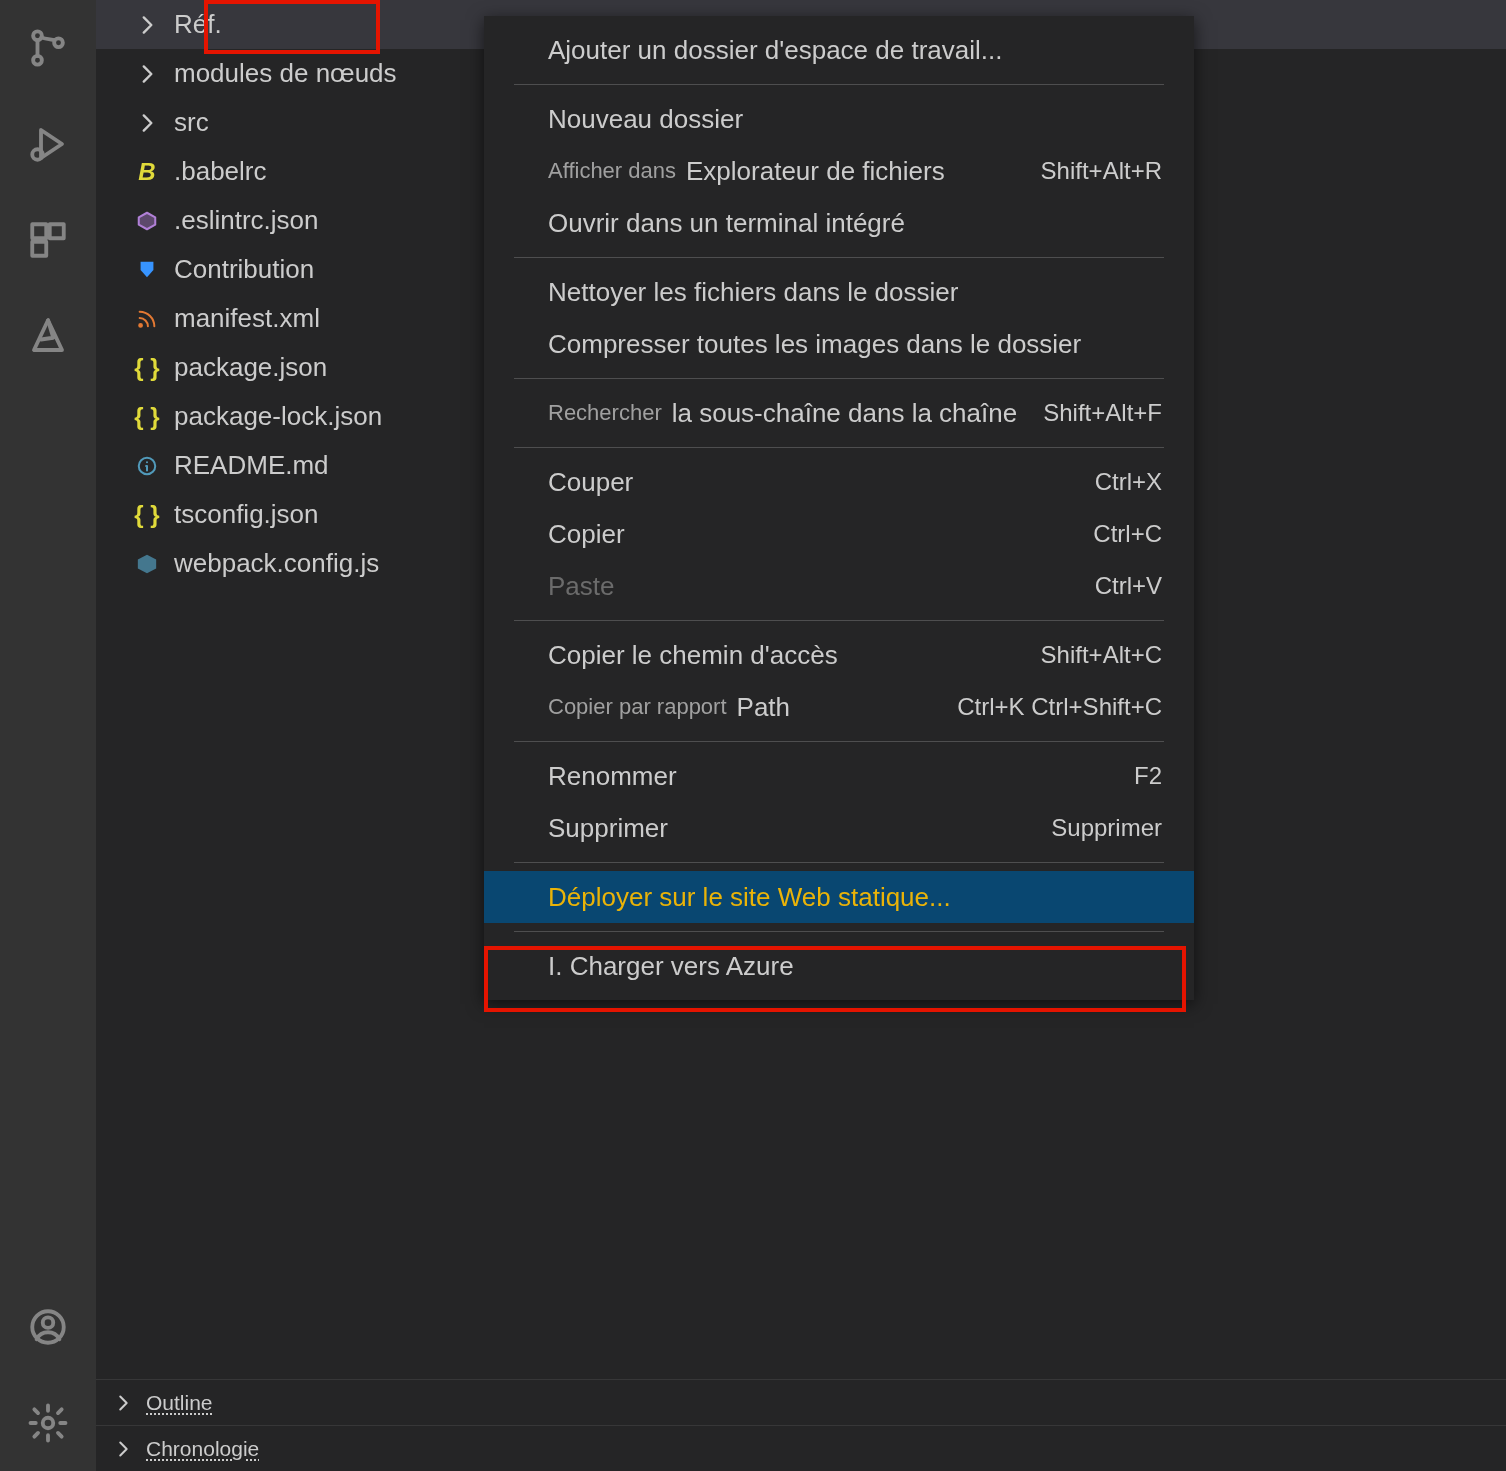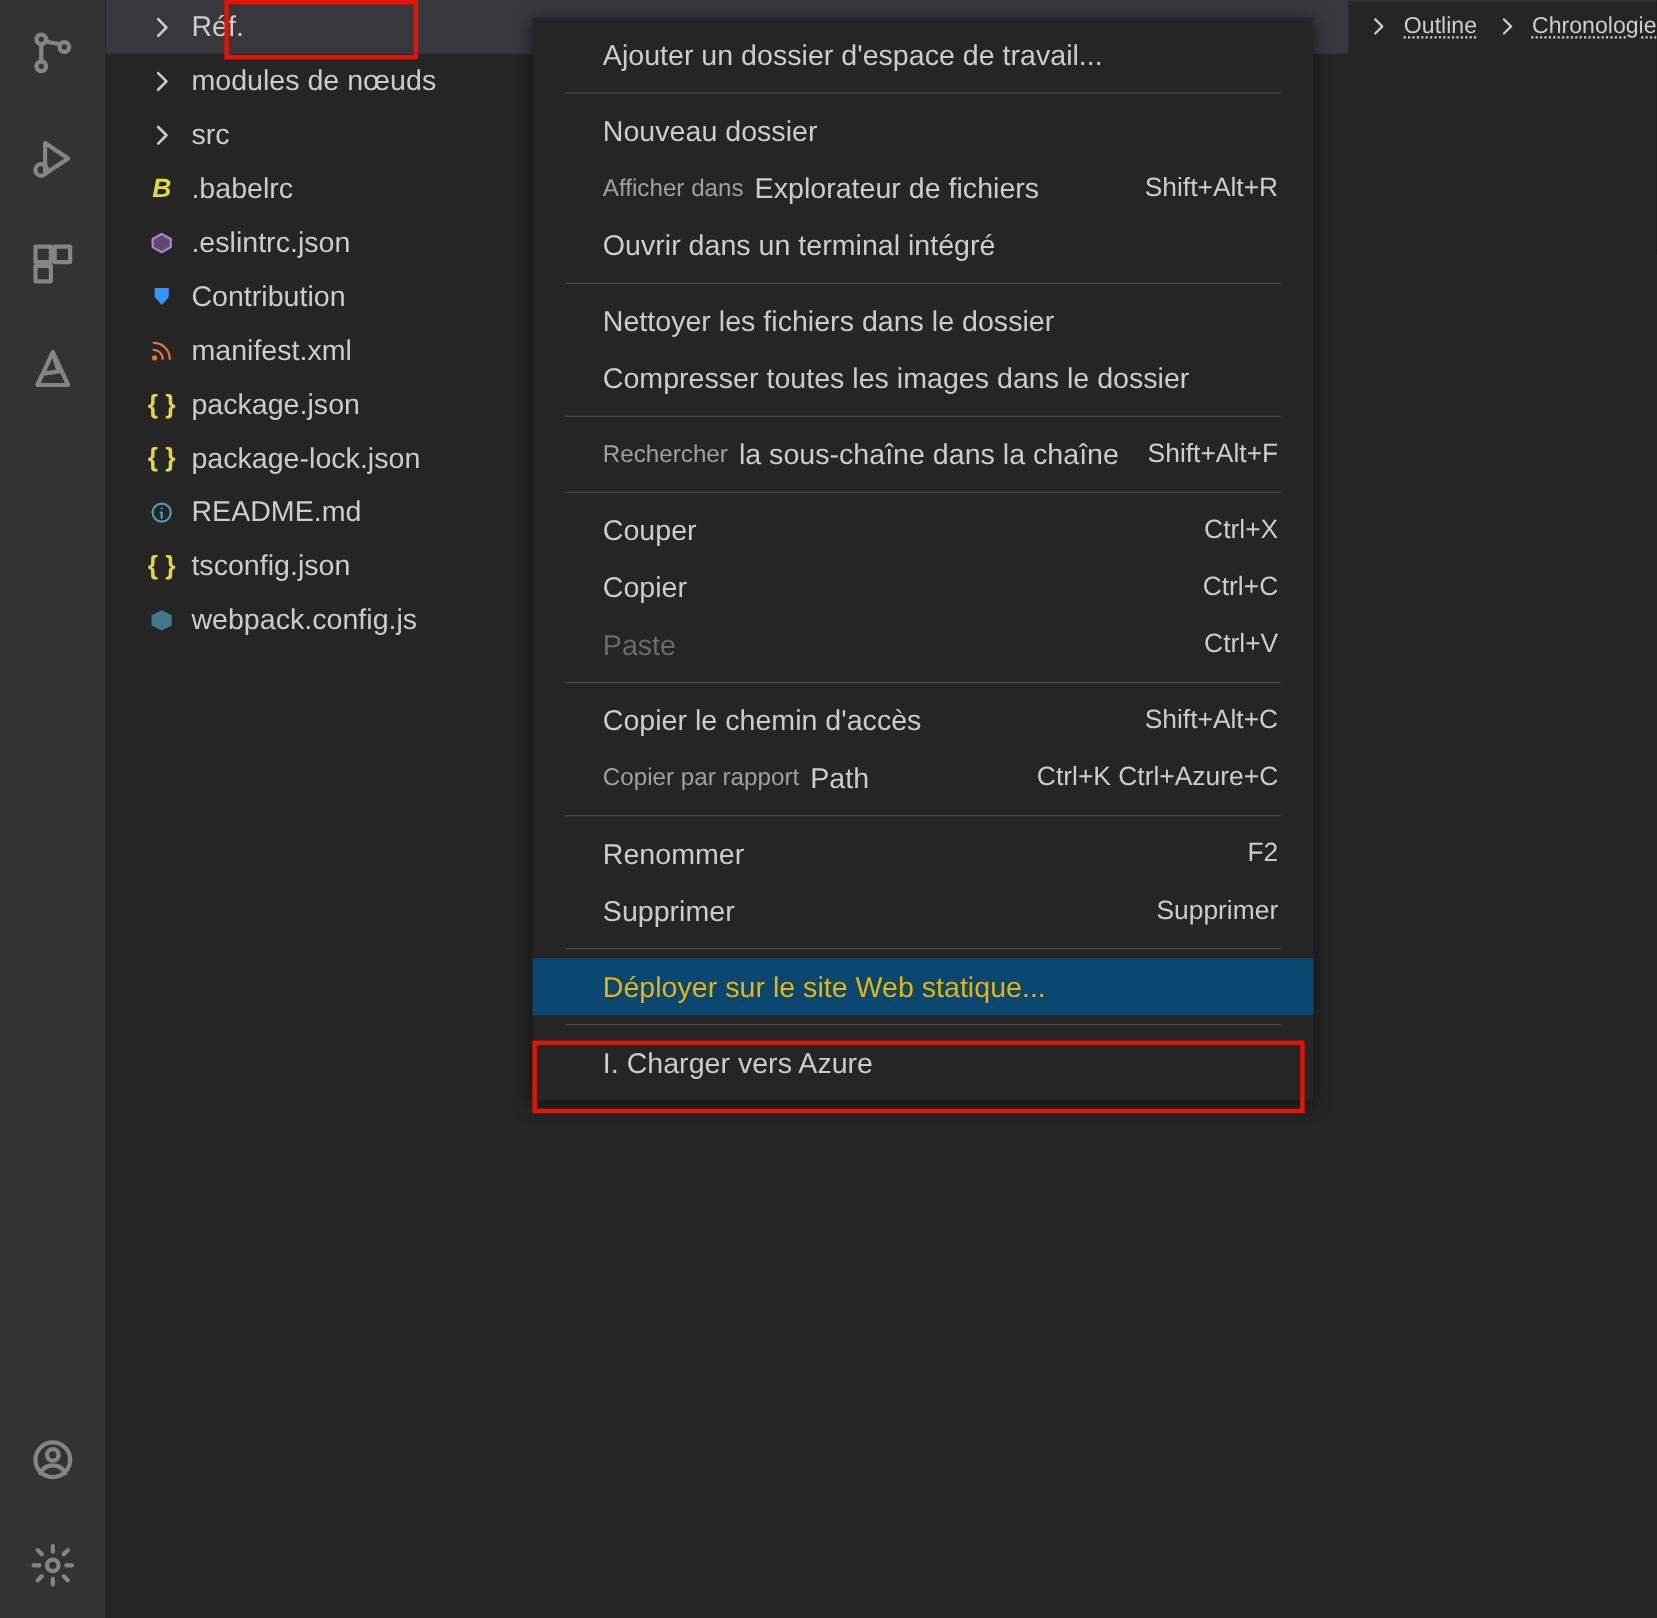--- a/index.html
+++ b/index.html
@@ -48,21 +48,21 @@
     display: flex; align-items: center; justify-content: center;
     color: var(--icon-inactive);
   }
   .activity-icon svg { width: 42px; height: 42px; }
   .activity-bar .bottom { margin-top: auto; }
 
   .sidebar {
     flex: 1;
     background: var(--bg-sidebar);
     display: flex;
-    flex-direction: row;
+    flex-direction: column;
     overflow: hidden;
     position: relative;
   }
   .tree {
     flex: 1;
     overflow: hidden;
   }
   .tree-row {
     display: flex;
     align-items: center;
@@ -402,21 +402,21 @@
         <span class="left">
             <span>Copier le chemin d'accès</span>
           </span>
         <span class="shortcut">Shift+Alt+C</span>
       </div>
       <div class="menu-item">
         <span class="left">
           <span class="label-sub">Copier par rapport</span>
           <span>Path</span>
         </span>
-        <span class="shortcut">Ctrl+K Ctrl+Azure+C</span>
+        <span class="shortcut">Ctrl+K Ctrl+Shift+C</span>
       </div>
       <div class="menu-sep"></div>
       <div class="menu-item">
         <span class="left">
             <span>Renommer</span>
           </span>
         <span class="shortcut">F2</span>
       </div>
       <div class="menu-item">
         <span class="left">

